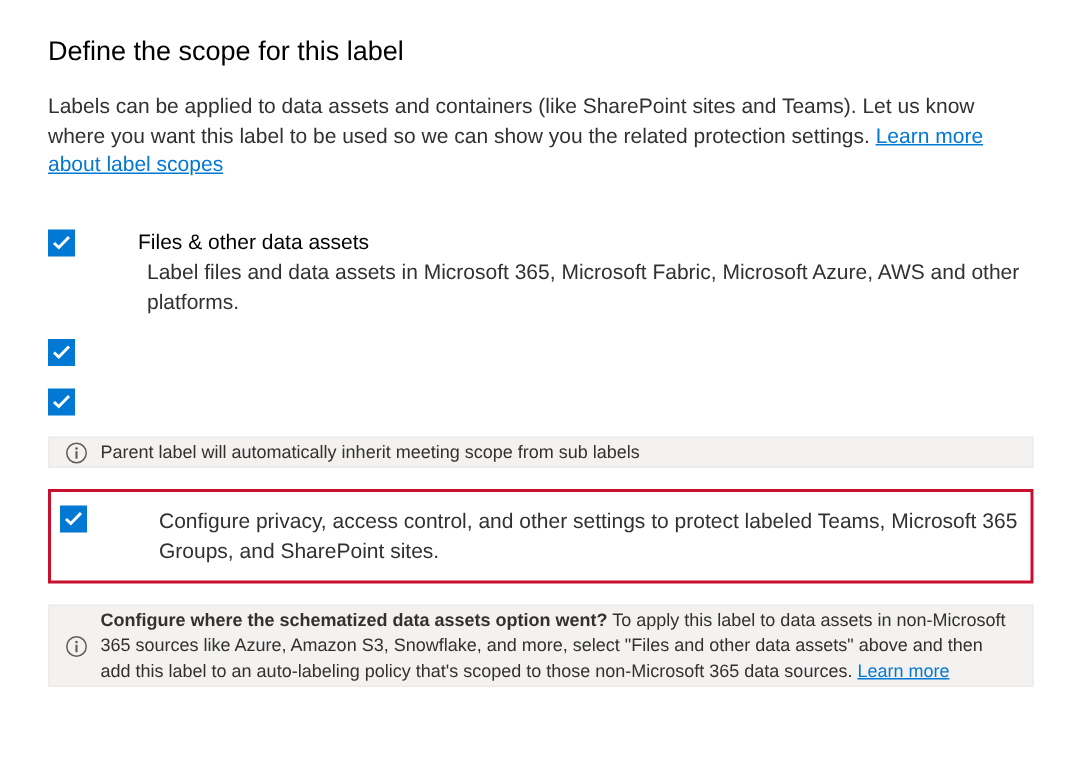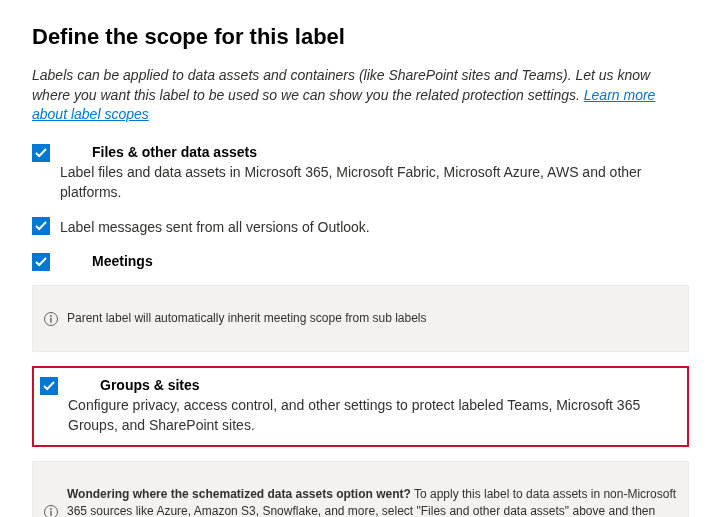--- a/index.html
+++ b/index.html
@@ -6,30 +6,29 @@
   body {
     margin: 0;
     padding: 24px 32px;
     font-family: "Segoe UI", -apple-system, sans-serif;
     font-size: 14px;
     color: #323130;
     background: #fff;
     width: 721px;
   }
   h1 {
-    font-size: 22px;
-    font-weight: 700;
+    font-size: 18px;
+    font-weight: 400;
     margin: 0 0 16px 0;
     color: #000;
   }
   .intro {
     color: #323130;
     line-height: 1.4;
-    margin-bottom: 18px;
-    font-style: italic;
+    margin-bottom: 32px;
   }
   a.link {
     color: #0078d4;
     text-decoration: underline;
     cursor: pointer;
   }
   .option {
     display: flex;
     align-items: flex-start;
     margin-bottom: 14px;
@@ -42,34 +41,35 @@
     margin-right: 10px;
     margin-top: 1px;
     display: flex;
     align-items: center;
     justify-content: center;
     cursor: pointer;
   }
   .checkbox svg { display: block; }
   .opt-body { flex: 1; }
   .opt-title {
-    font-weight: 700;
+    font-weight: 400;
     color: #000;
     line-height: 1.3;
     padding-left: 32px;
   }
   .opt-desc {
     color: #323130;
     line-height: 1.4;
     margin-top: 2px;
+    margin-left: 38px;
   }
   .info-banner {
     background: #f3f2f1;
     border: 1px solid #edebe9;
-    padding: 24px 10px;
+    padding: 1px 10px;
     display: flex;
     align-items: center;
     font-size: 12px;
     color: #323130;
     margin: 4px 0 14px 0;
     line-height: 1.4;
   }
   .info-banner.small { margin-left: 0; }
   .info-icon {
     flex: 0 0 16px;
@@ -108,60 +108,57 @@
   </div>
 </div>
 
 <div class="option">
   <div class="checkbox">
     <svg width="12" height="12" viewBox="0 0 12 12">
         <path d="M1 6 L4.2 9 L11 2" stroke="#fff" stroke-width="2" fill="none"></path>
       </svg>
   </div>
   <div class="opt-body">
-    <div class="opt-desc">Label messages sent from all versions of Outlook.</div>
   </div>
 </div>
 
 <div class="option">
   <div class="checkbox">
     <svg width="12" height="12" viewBox="0 0 12 12">
         <path d="M1 6 L4.2 9 L11 2" stroke="#fff" stroke-width="2" fill="none"></path>
       </svg>
   </div>
   <div class="opt-body">
-    <div class="opt-title">Meetings</div>
   </div>
 </div>
 
 <div class="info-banner small">
   <svg class="info-icon" viewBox="0 0 16 16">
     <circle cx="8" cy="8" r="6.5" stroke="#605e5c" stroke-width="1" fill="none"></circle>
     <circle cx="8" cy="5" r="0.9" fill="#605e5c"></circle>
     <rect x="7.3" y="6.8" width="1.4" height="5" fill="#605e5c"></rect>
   </svg>
   <span>Parent label will automatically inherit meeting scope from sub labels</span>
 </div>
 
 <div class="highlight">
   <div class="option">
     <div class="checkbox">
       <svg width="12" height="12" viewBox="0 0 12 12">
           <path d="M1 6 L4.2 9 L11 2" stroke="#fff" stroke-width="2" fill="none"></path>
         </svg>
     </div>
     <div class="opt-body">
-      <div class="opt-title">Groups &amp; sites</div>
       <div class="opt-desc">Configure privacy, access control, and other settings to protect labeled Teams, Microsoft 365 Groups, and SharePoint sites.</div>
     </div>
   </div>
 </div>
 
 <div class="info-banner">
   <svg class="info-icon" viewBox="0 0 16 16">
     <circle cx="8" cy="8" r="6.5" stroke="#605e5c" stroke-width="1" fill="none"></circle>
     <circle cx="8" cy="5" r="0.9" fill="#605e5c"></circle>
     <rect x="7.3" y="6.8" width="1.4" height="5" fill="#605e5c"></rect>
   </svg>
   <span>
-    <span class="strong">Wondering where the schematized data assets option went?</span><span> To apply this label to data assets in non-Microsoft 365 sources like Azure, Amazon S3, Snowflake, and more, select "Files and other data assets" above and then add this label to an auto-labeling policy that's scoped to those non-Microsoft 365 data sources. </span><a>Learn more</a>
+    <span class="strong">Configure where the schematized data assets option went?</span><span> To apply this label to data assets in non-Microsoft 365 sources like Azure, Amazon S3, Snowflake, and more, select "Files and other data assets" above and then add this label to an auto-labeling policy that's scoped to those non-Microsoft 365 data sources. </span><a>Learn more</a>
   </span>
 </div>
 
 </body></html>

